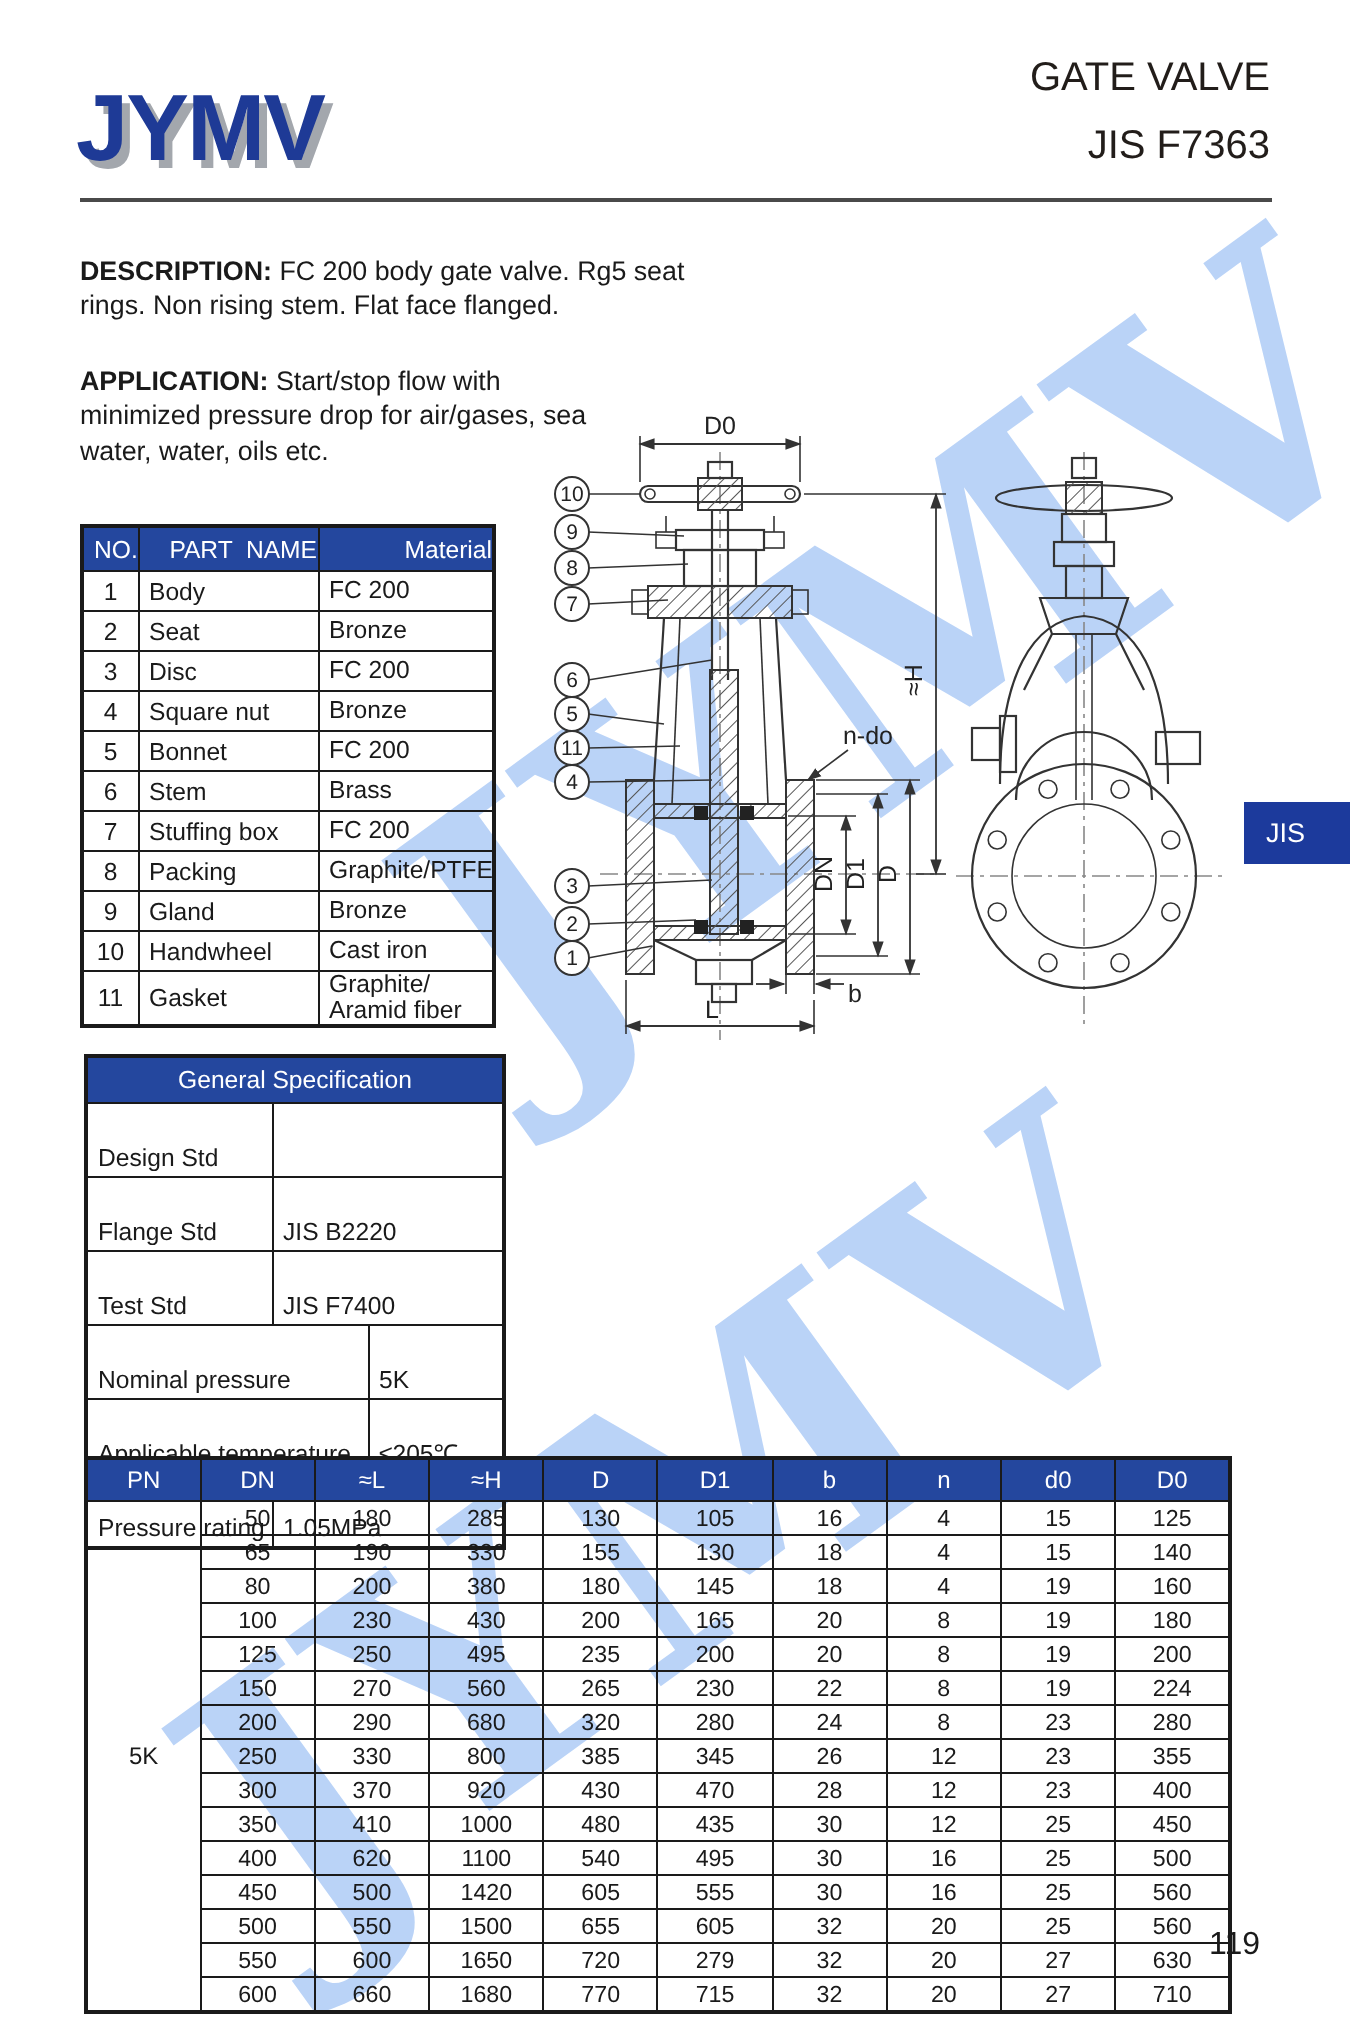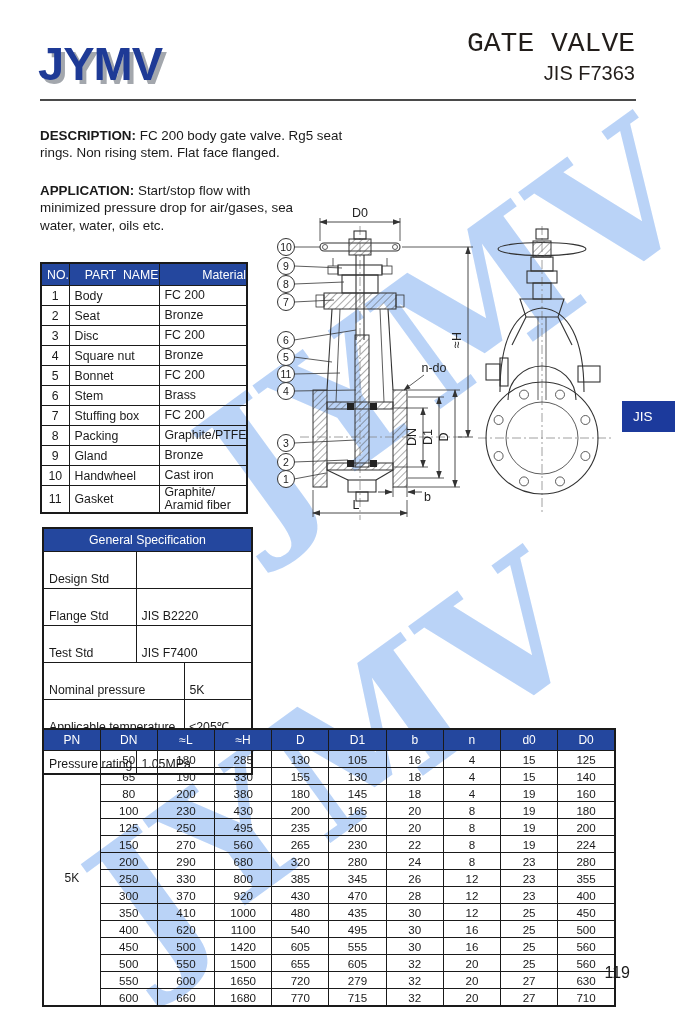--- a/index.html
+++ b/index.html
@@ -15,21 +15,21 @@
     font-family:"DejaVu Serif",serif;font-weight:bold;
     font-size:178px;line-height:1;color:#b3cff7;opacity:.9;
     transform:rotate(-36deg);pointer-events:none;user-select:none;
     letter-spacing:2px;
   }
   
   .logo{
     left:38px;top:36px;font-size:47px;font-weight:bold;letter-spacing:-1px;
     color:#1e3a96;text-shadow:4px 4px 0 #a3a7ad;z-index:2;
   }
-  .title{right:40px;top:28px;font-size:28px;color:#221d1a;z-index:2;font-family:Liberation Mono, monospace;}
+  .title{right:40px;top:28px;font-size:20px;color:#221d1a;z-index:2;}
   .subtitle{right:40px;top:62px;font-size:20px;color:#221d1a;z-index:2;}
   .rule{left:40px;top:99px;width:596px;height:2px;background:#4a4a4a;z-index:2;}
   
   .desc{left:40px;top:127px;width:306px;font-size:13.4px;line-height:1.3;z-index:2;}
   .appl{left:40px;top:182px;width:262px;font-size:13.4px;line-height:1.3;z-index:2;}
   .desc b,.appl b{font-weight:bold;}
   
   table{border-collapse:collapse;table-layout:fixed;background:transparent;z-index:2;}
   td,th{border:1px solid #1a1a1a;overflow:hidden;}
   .outer{border:2px solid #1a1a1a;}

